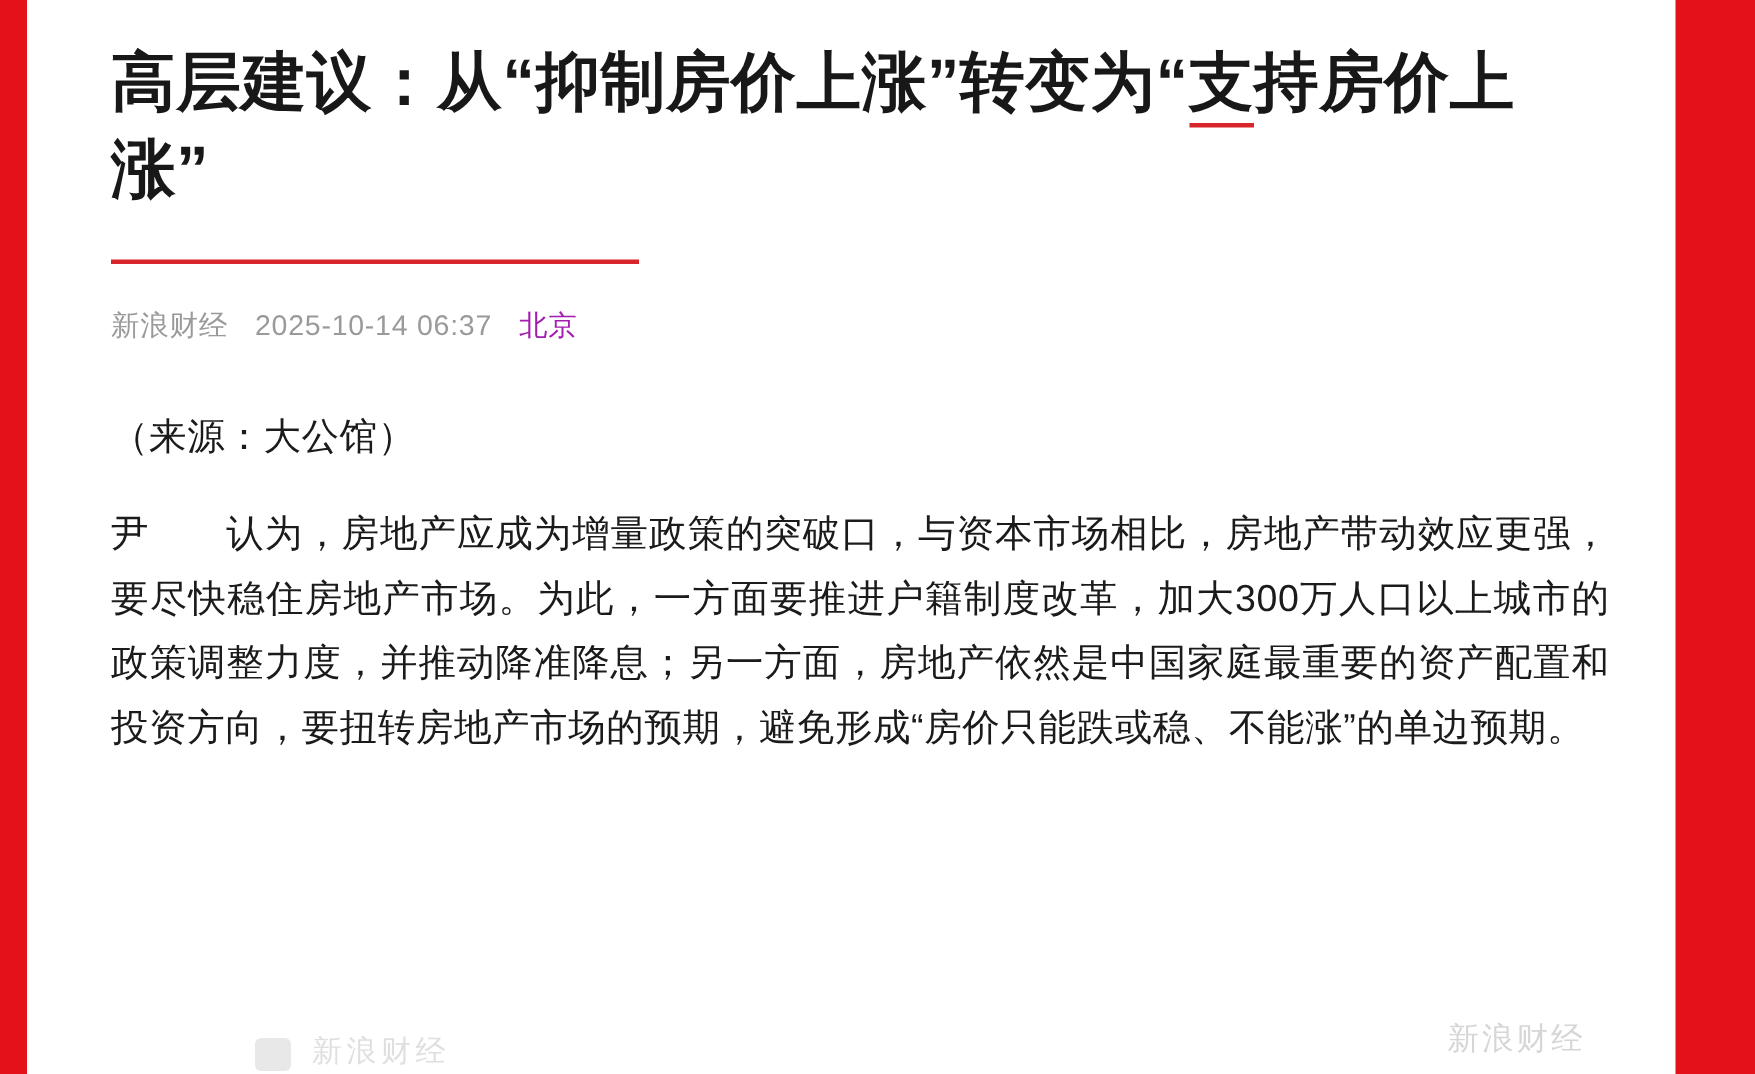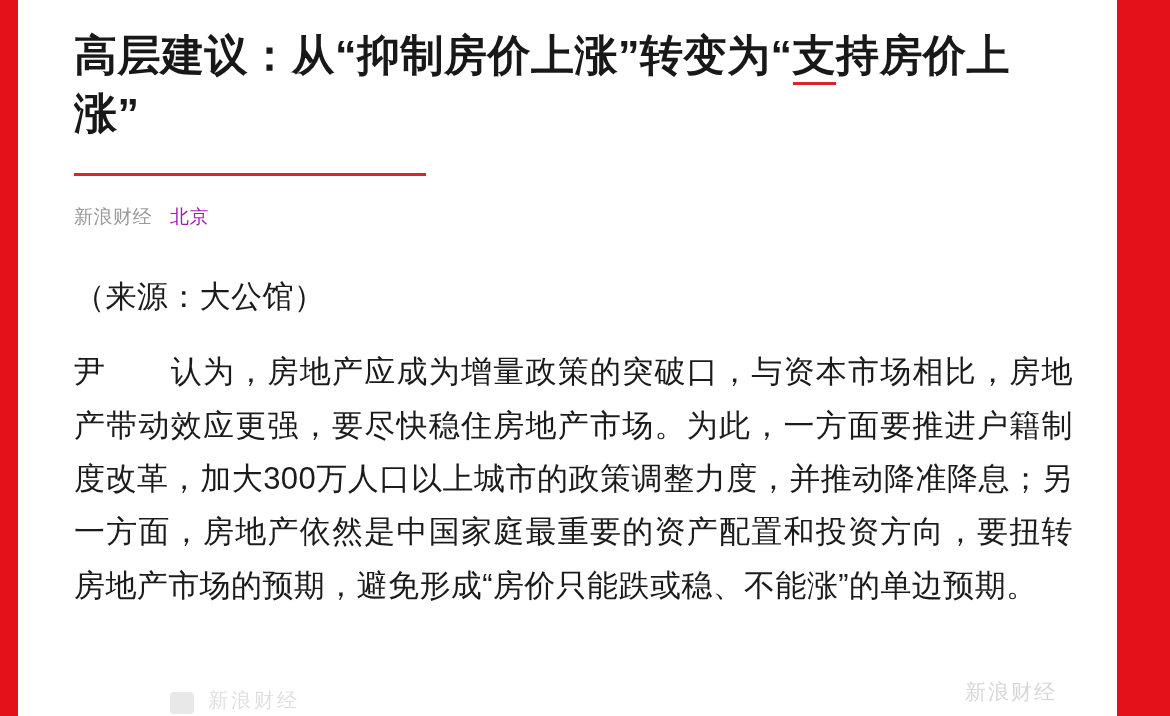--- a/index.html
+++ b/index.html
@@ -75,21 +75,21 @@
     display: flex;
     gap: 18px;
     align-items: baseline;
   }
   .meta .source { color: #9a9a9a; }
   .meta .date { color: #9a9a9a; }
   .meta .place { color: #a21caf; }
 
   .body-text {
     margin-top: 40px;
-    font-size: 31px;
+    font-size: 25px;
     line-height: 1.72;
     color: #1b1b1b;
     letter-spacing: 0.4px;
     text-align: justify;
   }
   .body-text p {
     margin: 0 0 22px 0;
   }
   
   .wm-right {
@@ -130,20 +130,21 @@
 
   <div class="article">
     <div class="article-inner">
 
       <h1 class="headline"><span>高层建议：从“抑制房价上涨”转变为“</span><span class="seg-underline">支</span><span>持房价上涨”</span></h1>
 
       <div class="title-rule"></div>
 
       <div class="meta">
         <span class="source">新浪财经</span>
+        <span class="date">2025-10-14 06:37</span>
         <span class="place">北京</span>
       </div>
 
       <div class="body-text">
         <p>（来源：大公馆）</p>
         <p>尹　　认为，房地产应成为增量政策的突破口，与资本市场相比，房地产带动效应更强，要尽快稳住房地产市场。为此，一方面要推进户籍制度改革，加大300万人口以上城市的政策调整力度，并推动降准降息；另一方面，房地产依然是中国家庭最重要的资产配置和投资方向，要扭转房地产市场的预期，避免形成“房价只能跌或稳、不能涨”的单边预期。</p>
       </div>
 
     </div>
 

